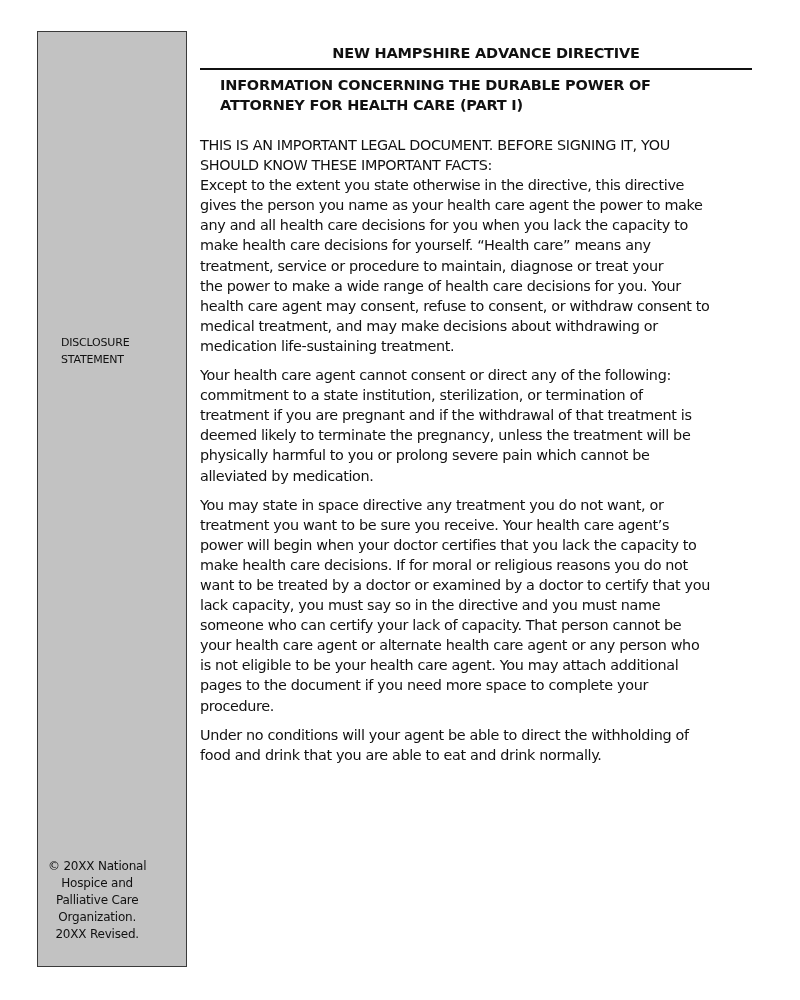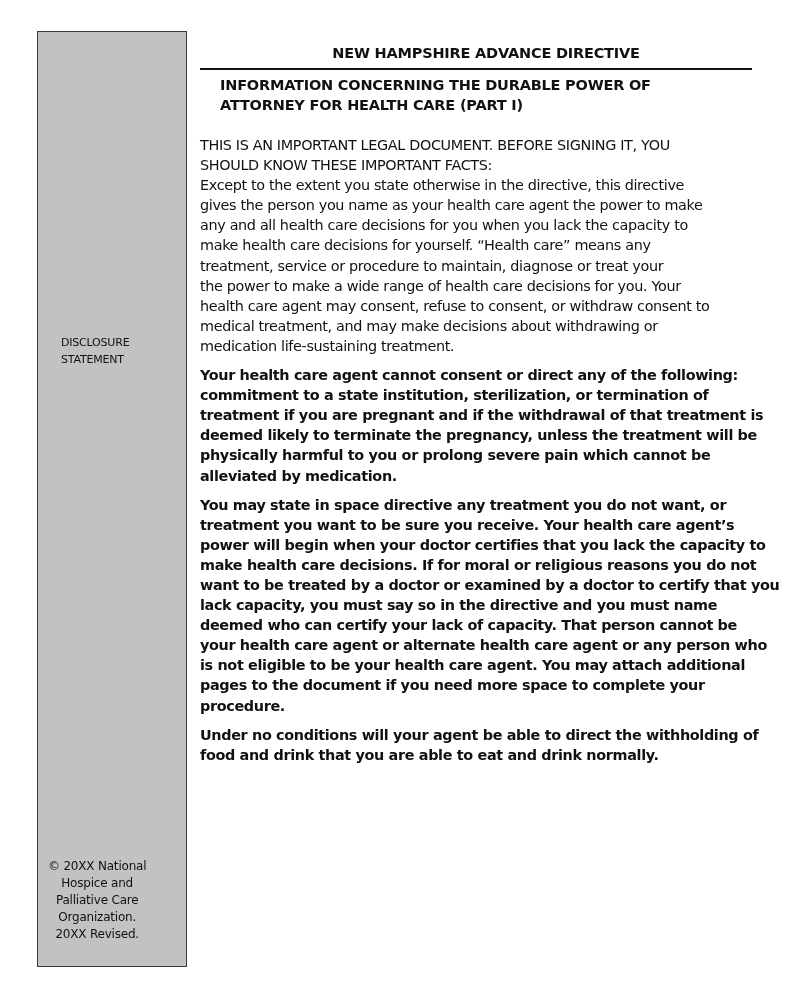--- a/index.html
+++ b/index.html
@@ -80,21 +80,21 @@
     }
     .section-heading span { display: block; }
     .body-text {
       font-size: 14.4px;
       line-height: 20.1px;
       letter-spacing: -0.35px;
       margin: 0;
     }
     .para-lines span { display: block; white-space: nowrap; }
     .intro { margin-top: 20px; }
-    .para { margin-top: 9px; font-weight: bold; }
+    .para { margin-top: 9px; }
   </style>
 </head>
 <body>
 
 <div class="sidebar">
   <div class="sidebar-label">
     <span>DISCLOSURE</span>
     <span>STATEMENT</span>
   </div>
   <div class="sidebar-footer">
@@ -141,21 +141,21 @@
     <span>alleviated by medication.</span>
   </div>
 
   <div class="body-text para para-lines">
     <span>You may state in space directive any treatment you do not want, or</span>
     <span>treatment you want to be sure you receive. Your health care agent’s</span>
     <span>power will begin when your doctor certifies that you lack the capacity to</span>
     <span>make health care decisions. If for moral or religious reasons you do not</span>
     <span>want to be treated by a doctor or examined by a doctor to certify that you</span>
     <span>lack capacity, you must say so in the directive and you must name</span>
-    <span>deemed who can certify your lack of capacity. That person cannot be</span>
+    <span>someone who can certify your lack of capacity. That person cannot be</span>
     <span>your health care agent or alternate health care agent or any person who</span>
     <span>is not eligible to be your health care agent. You may attach additional</span>
     <span>pages to the document if you need more space to complete your</span>
     <span>procedure.</span>
   </div>
 
   <div class="body-text para para-lines">
     <span>Under no conditions will your agent be able to direct the withholding of</span>
     <span>food and drink that you are able to eat and drink normally.</span>
   </div>

